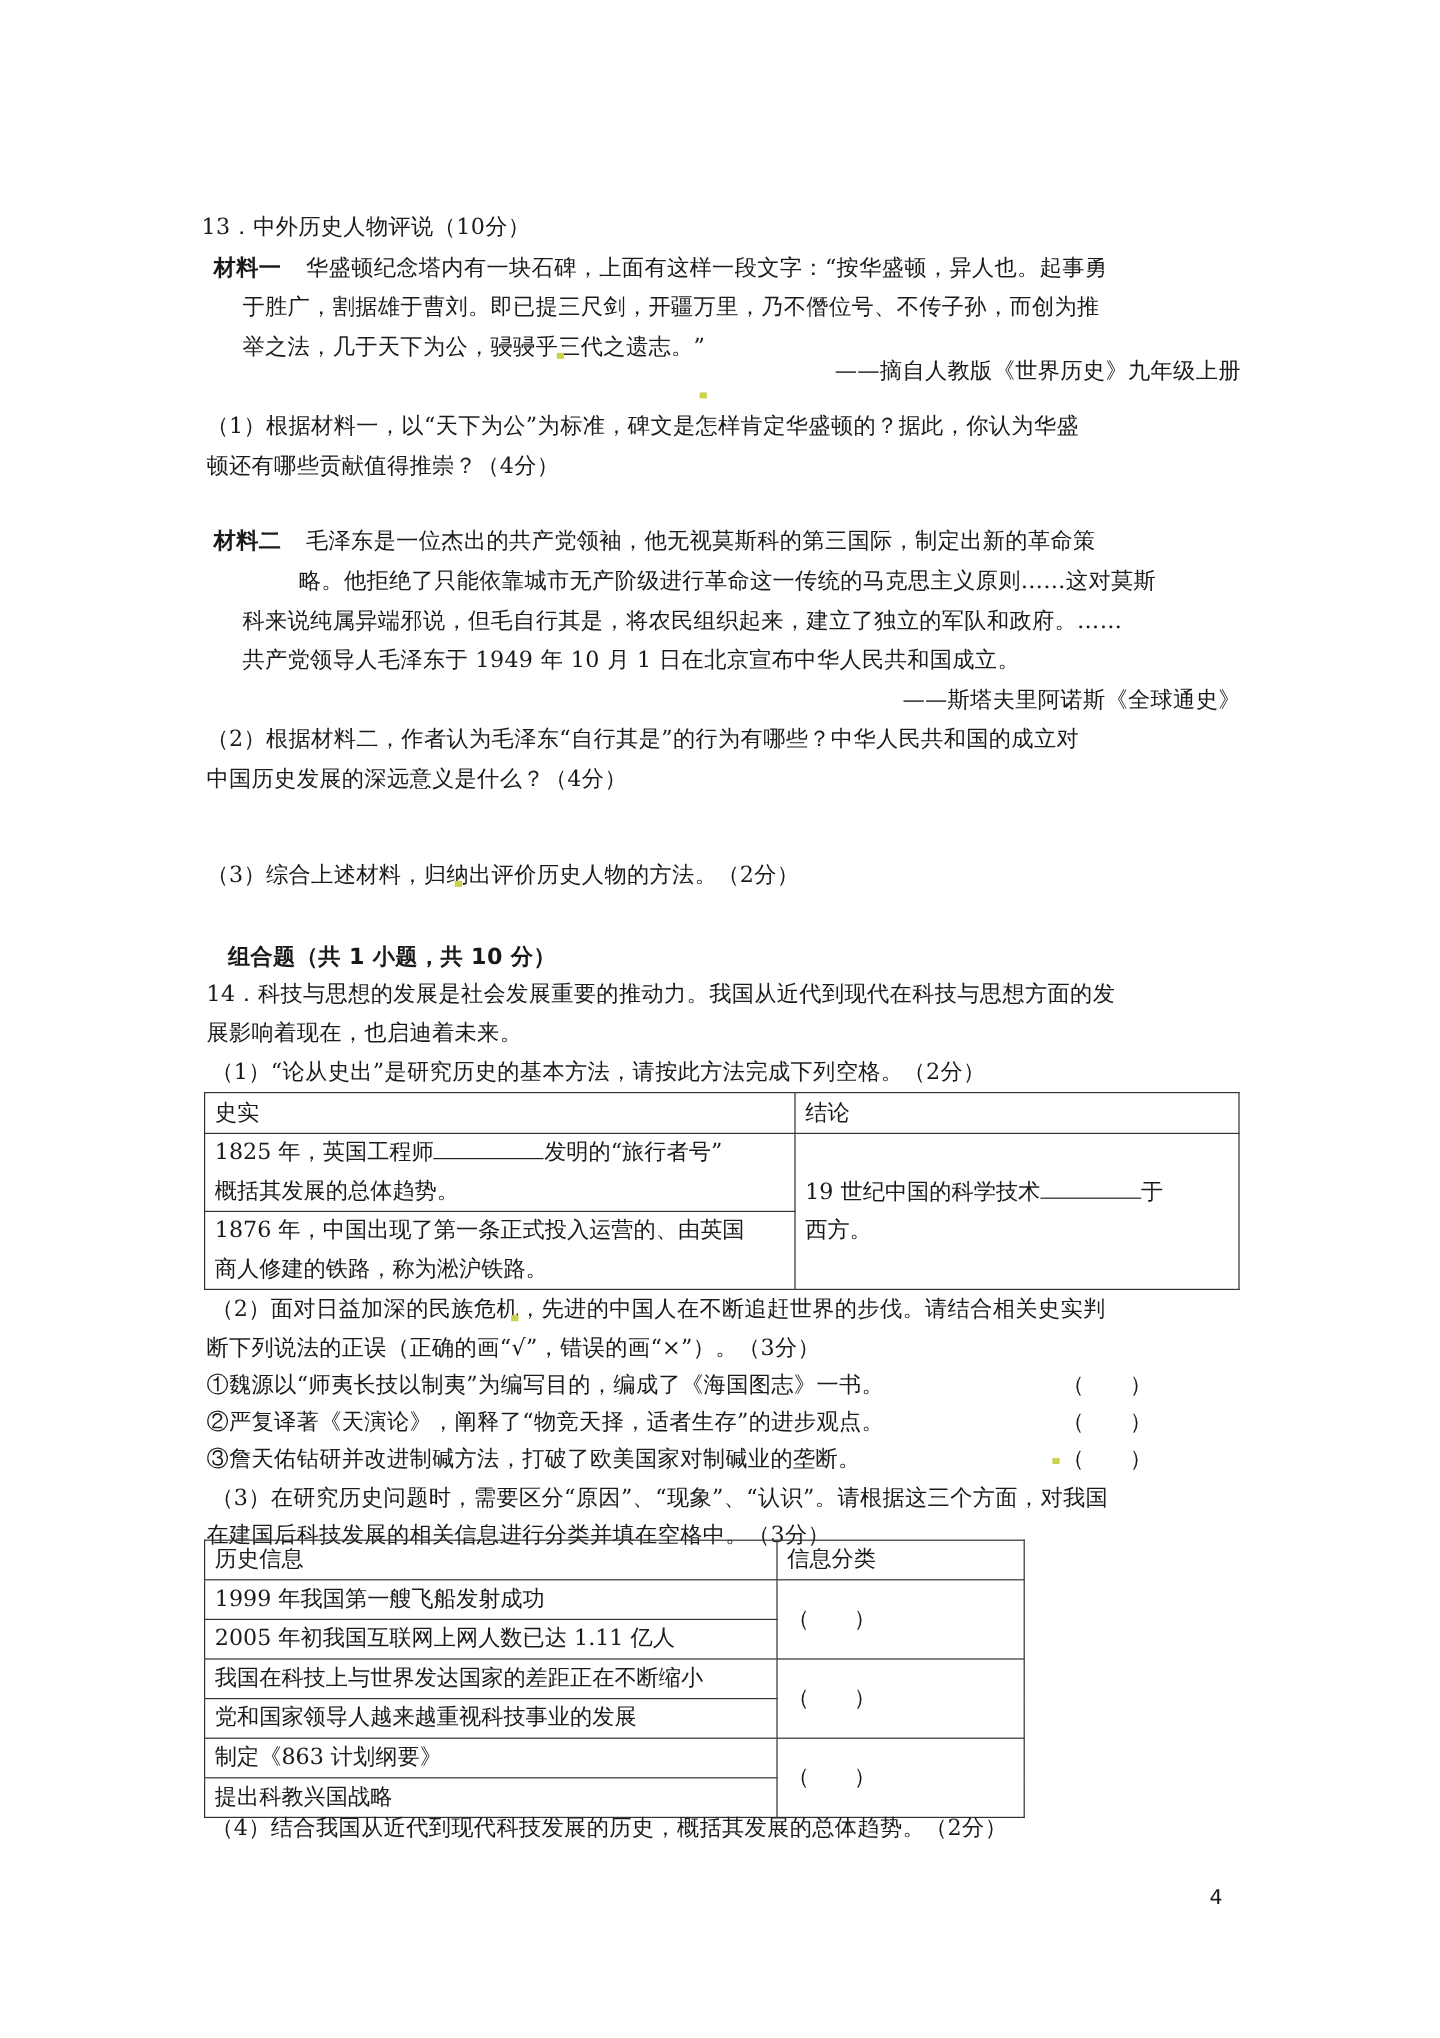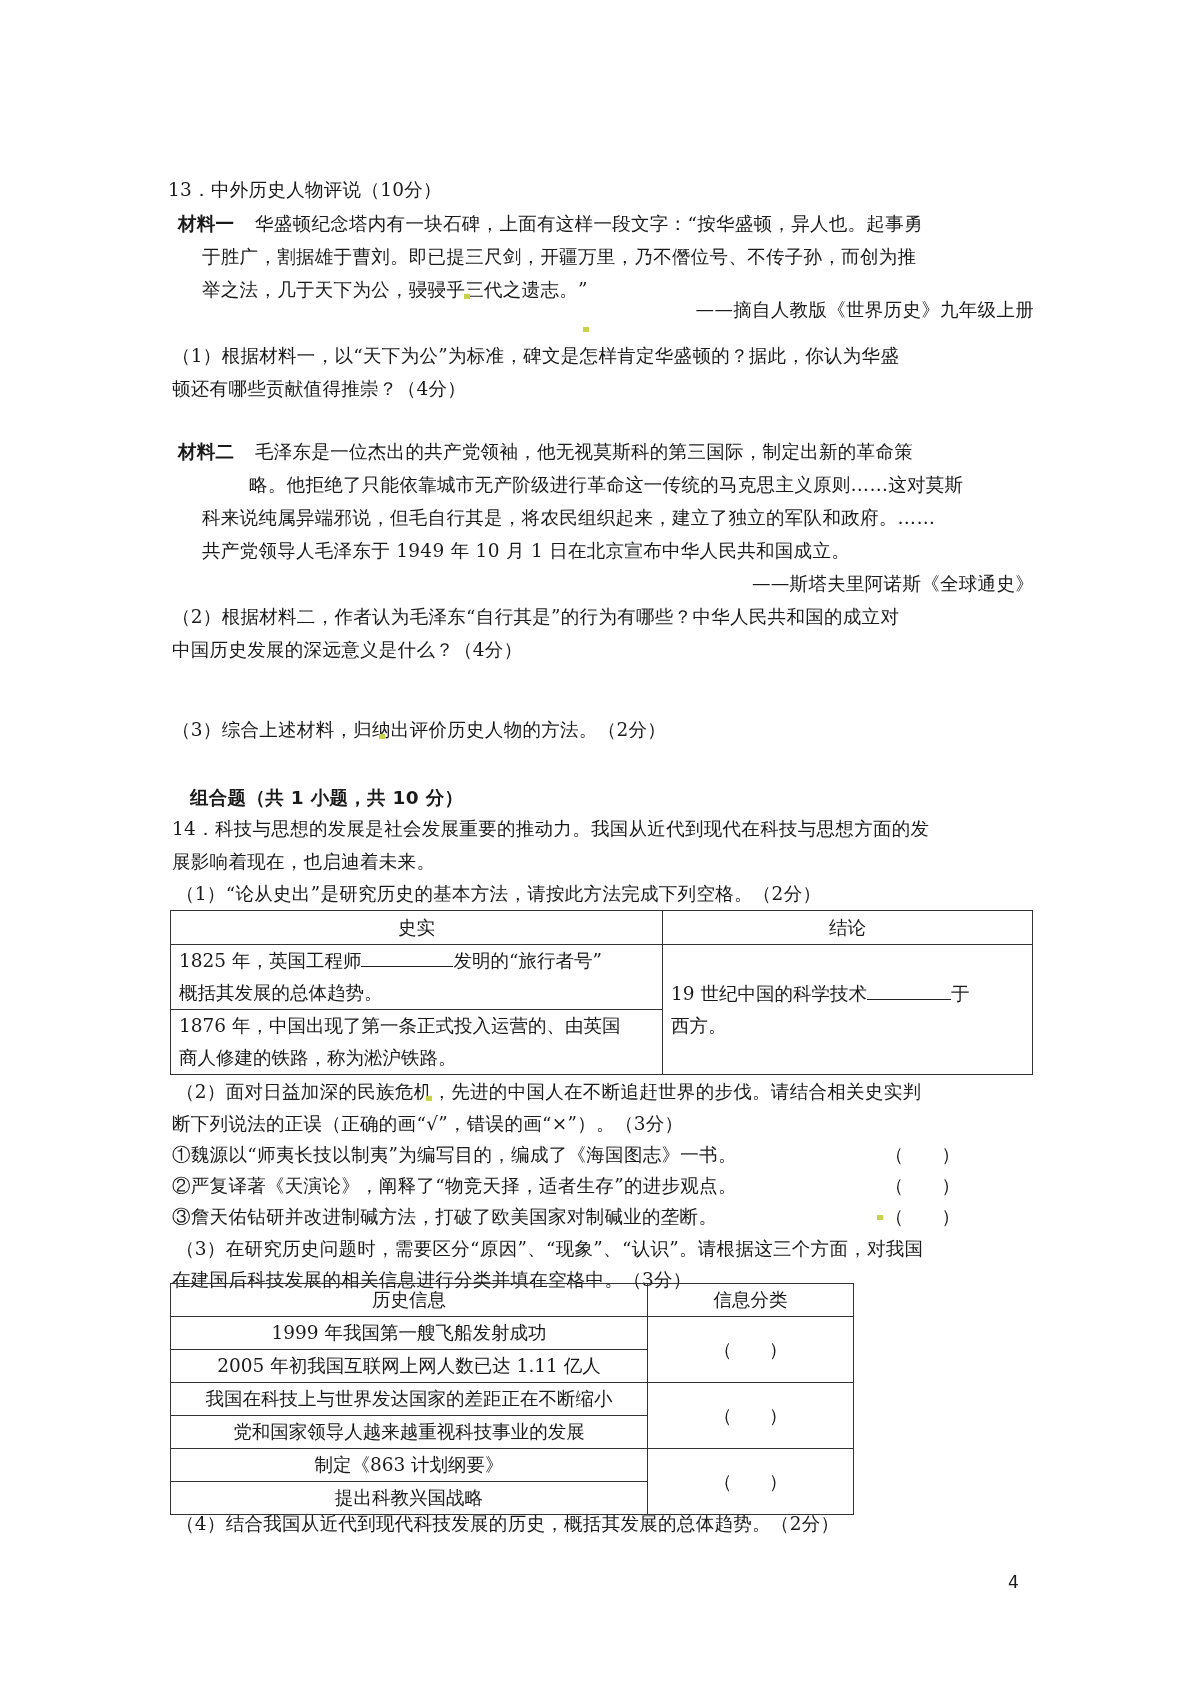--- a/index.html
+++ b/index.html
@@ -4,21 +4,21 @@
 <style>
   html, body { margin: 0; padding: 0; background: #ffffff; }
   body { width: 1200px; height: 1698px; position: relative; overflow: hidden;
          font-family: "DejaVu Serif", "Liberation Serif", serif; color: #1a1a1a; }
   .ln { position: absolute; font-size: 18.5px; line-height: 24px; white-space: nowrap; letter-spacing: 0.3px; }
   .bold { font-weight: bold; font-family: "DejaVu Sans", "Liberation Sans", sans-serif; }
   .right { text-align: right; }
   .mark { position: absolute; width: 6px; height: 5px; background: #c8d24a; }
   table.grid { position: absolute; border-collapse: collapse; font-size: 18.5px; }
   table.grid td { border: 1.5px solid #333; padding: 0 8px; vertical-align: middle; line-height: 32px; }
-  table.grid td.c { text-align: center; }
+  table.grid td.c { }
   .blank { display: inline-block; border-bottom: 1.5px solid #222; height: 18px; vertical-align: baseline; }
   .pagenum { position: absolute; left: 1008px; top: 1572px; font-family: "DejaVu Sans", sans-serif; font-size: 17px; }
 </style>
 </head>
 <body>
 
 <div class="ln" style="left:168px;top:178px;">13．中外历史人物评说（10分）</div>
 
 <div class="ln bold" style="left:178px;top:212px;">材料一</div>
 <div class="ln" style="left:255px;top:212px;">华盛顿纪念塔内有一块石碑，上面有这样一段文字：“按华盛顿，异人也。起事勇</div>

